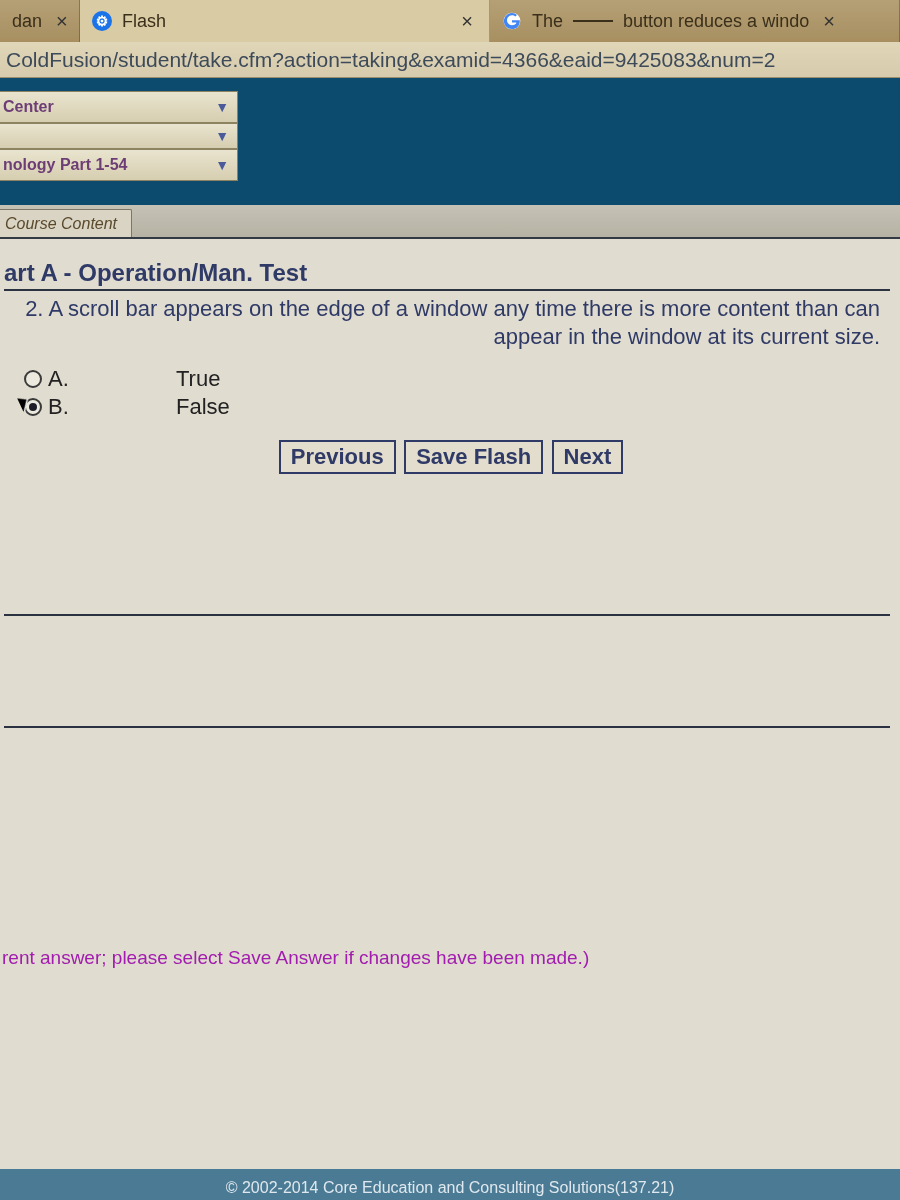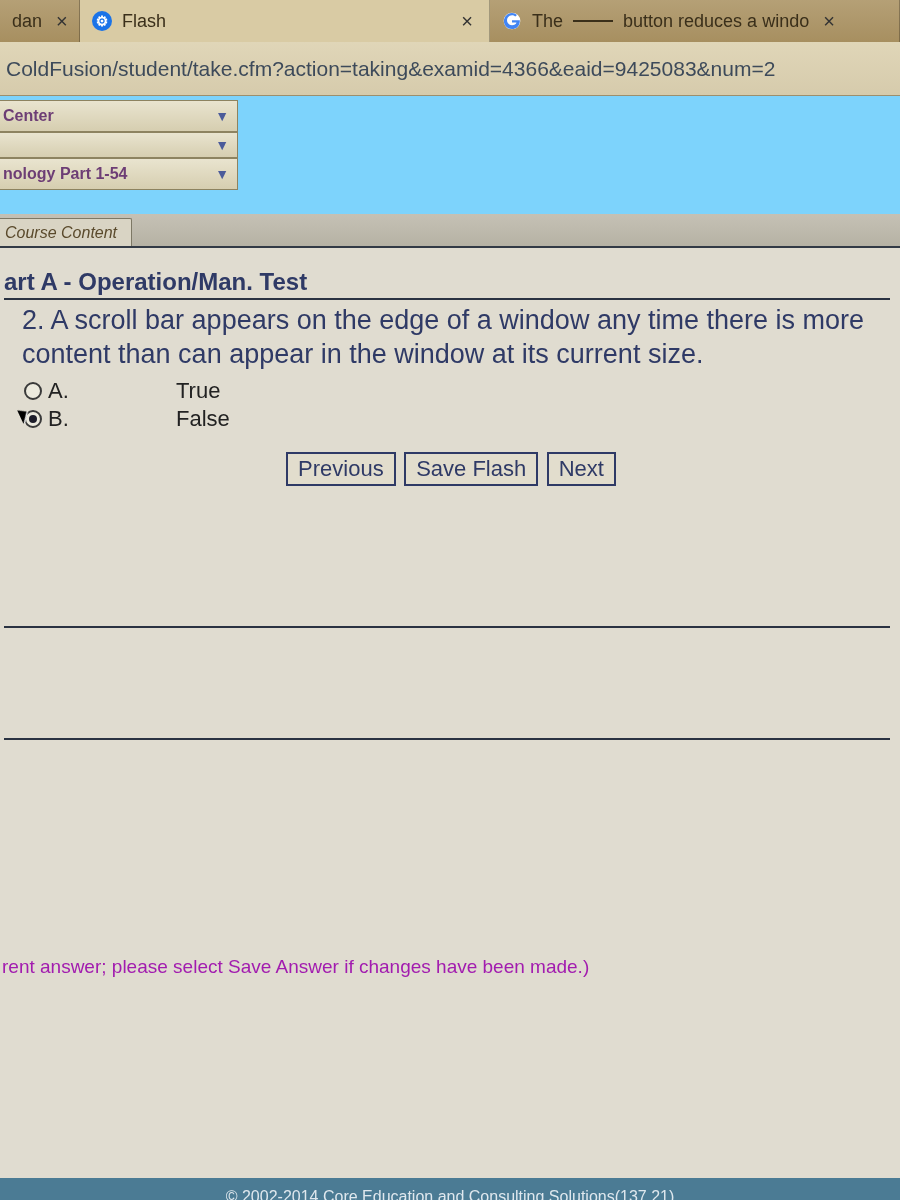--- a/index.html
+++ b/index.html
@@ -23,32 +23,32 @@
     white-space: nowrap;
     overflow: hidden;
   }
   .tab.active { background: #d9cba4; }
   .tab .close { font-size: 20px; color:#333; padding:0 4px; }
   .favicon { width:20px; height:20px; border-radius:50%; display:inline-flex; align-items:center; justify-content:center; font-size:14px; font-weight:bold;}
   .favicon.blue { background:#1a73e8; color:#fff;}
   
   
   .url-bar {
-    height: 54px;
+    height: 36px;
     background: linear-gradient(#e0d6b8,#d6cbac);
     display:flex; align-items:center;
     padding: 0 6px;
     border-bottom: 1px solid #9c8f6d;
   }
   .url-text { font-size: 21px; color:#3d4a5a; white-space:nowrap; overflow:hidden;}
   
   
   .black-area {
-    background:#7dd3fc;
-    padding: 4px 0 24px 0;
+    background:#0c4a6e;
+    padding: 13px 0 24px 0;
   }
   .dd {
     width: 240px;
     height: 32px;
     background: linear-gradient(#e9e4cf,#d6ceb0);
     border:1px solid #8d8360;
     display:flex; align-items:center; justify-content:space-between;
     padding:0 8px 0 4px;
     font-size:16px; font-weight:bold; color:#6d3d75;
     margin-left:-2px;
@@ -87,23 +87,24 @@
     font-size:24px;
     font-weight:bold;
     margin-bottom:2px;
   }
   .q-block {
     border-top:2px solid #2b3342;
     padding: 4px 10px 60px 18px;
   }
   .q-text {
     color:#2f3a66;
-    font-size:27px;
+    font-size:22px;
     line-height:1.25;
-    margin-bottom:6px;
+    margin-bottom:16px;
+    text-align:right;
   }
   .options { margin-left:2px;}
   .opt-row { display:flex; align-items:center; gap:12px; font-size:22px; color:#222; margin-bottom:2px;}
   .opt-letter { width:140px; display:flex; align-items:center; gap:6px;}
   .radio {
     width:18px; height:18px; border:2px solid #3a3a3a; border-radius:50%;
     display:inline-block; position:relative; background:#eceade;
   }
   .radio.filled::after{
     content:""; position:absolute; inset:3px; background:#1d1d2a; border-radius:50%;
@@ -119,21 +120,21 @@
     filter: drop-shadow(1px 1px 0 #fff);
   }
   
   .btn-row { text-align:center; margin-top:20px;}
   .btn {
     display:inline-block;
     border:2px solid #2f3a66;
     background:#e2ddcd;
     color:#2f3a66;
     font-size:22px;
-    font-weight:normal;
+    font-weight:bold;
     padding:2px 10px;
     margin:0 2px;
   }
   
   .hr1 { border:none; border-top:2px solid #2b3342; margin-top:80px;}
   .hr2 { border:none; border-top:2px solid #2b3342; margin-top:110px;}
   
   .hint {
     color:#a21caf;
     font-size:19px;

